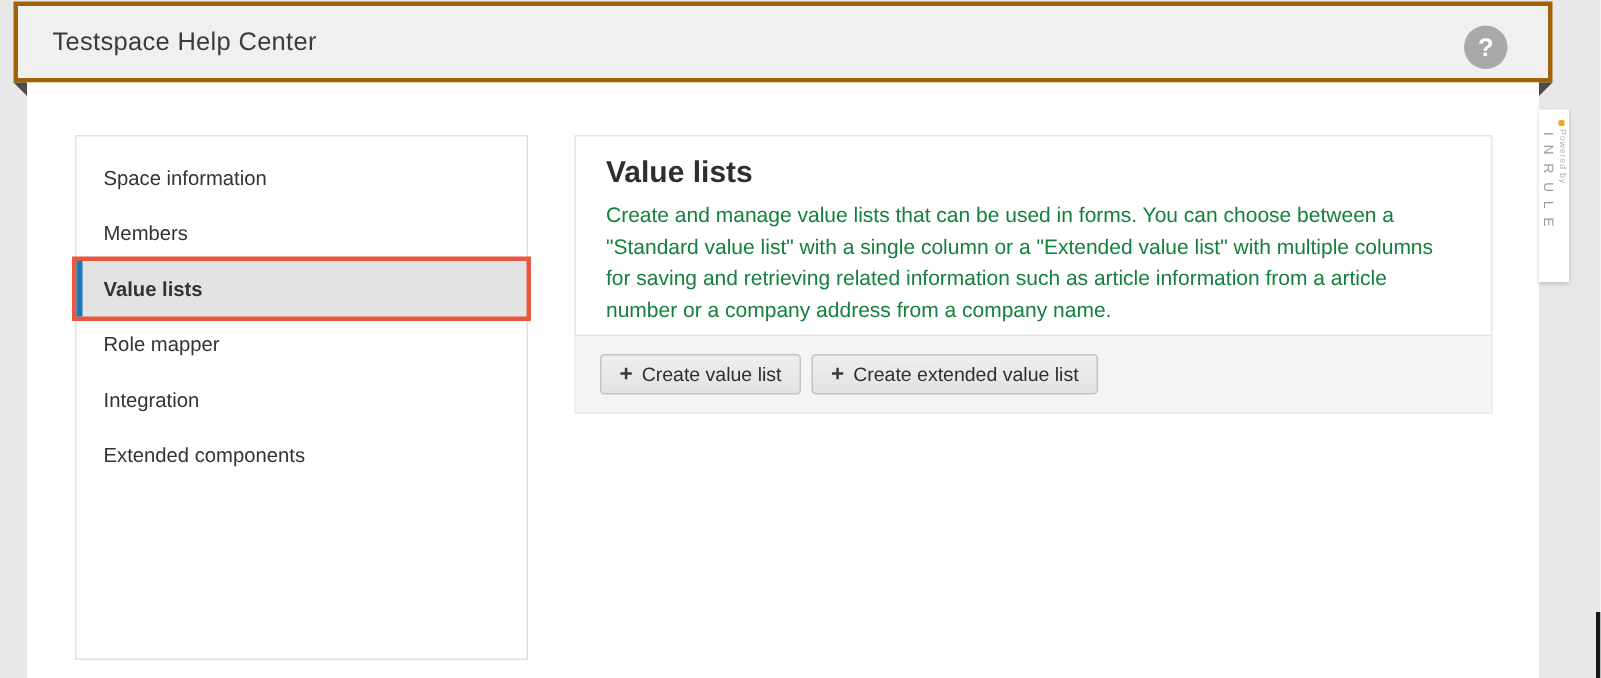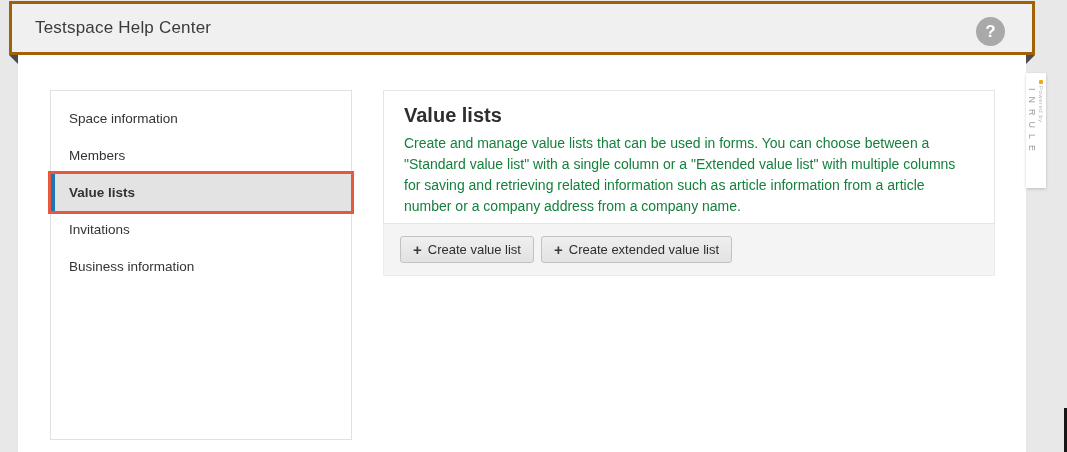--- a/index.html
+++ b/index.html
@@ -118,22 +118,23 @@
 </div>
 <div class="fold fold-left"></div>
 <div class="fold fold-right"></div>
 
 <div class="panel">
 
   <div class="sidebar">
     <div class="side-item">Space information</div>
     <div class="side-item">Members</div>
     <div class="side-item selected">Value lists</div>
-    <div class="side-item">Invitations</div>
-    <div class="side-item">Business information</div>
+    <div class="side-item">Role mapper</div>
+    <div class="side-item">Integration</div>
+    <div class="side-item">Extended components</div>
   </div>
 
   <div class="main-card">
     <div class="main-title">Value lists</div>
     <div class="main-desc">Create and manage value lists that can be used in forms. You can choose between a "Standard value list" with a single column or a "Extended value list" with multiple columns for saving and retrieving related information such as article information from a article number or a company address from a company name.</div>
   </div>
 
   <div class="main-footer">
     <button class="btn">
       <span class="plus">+</span>

